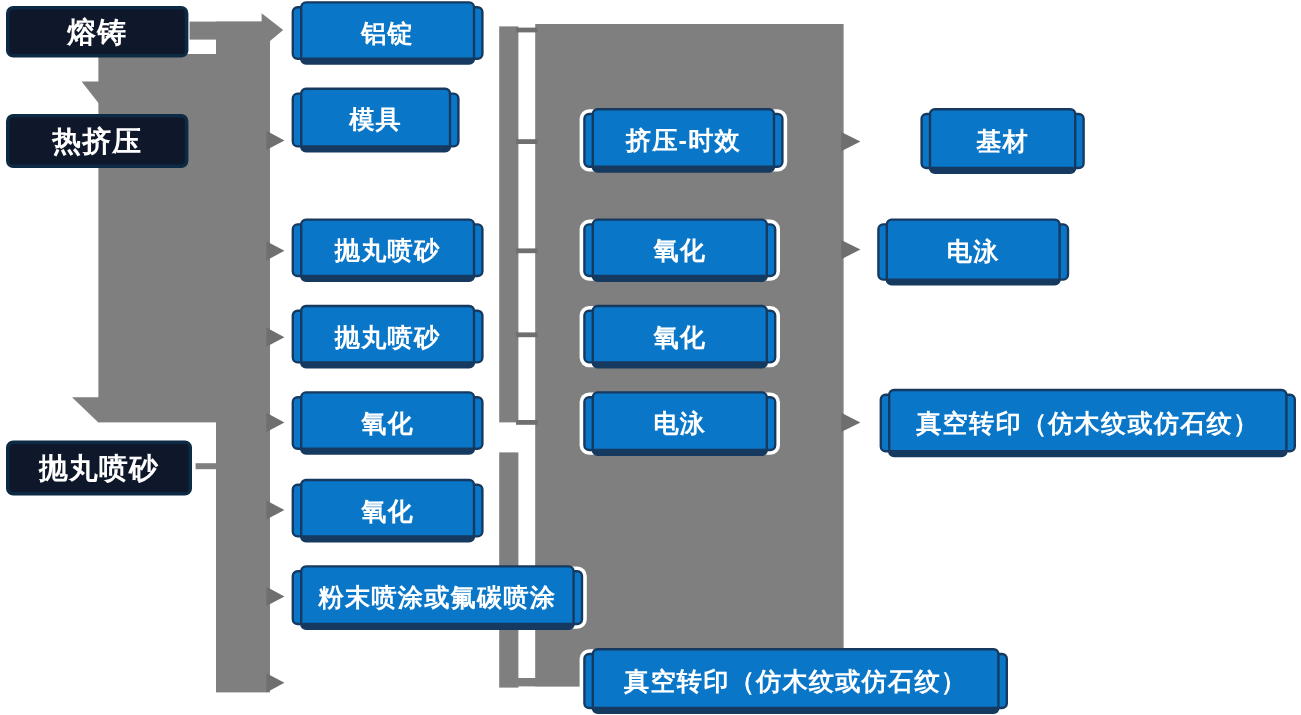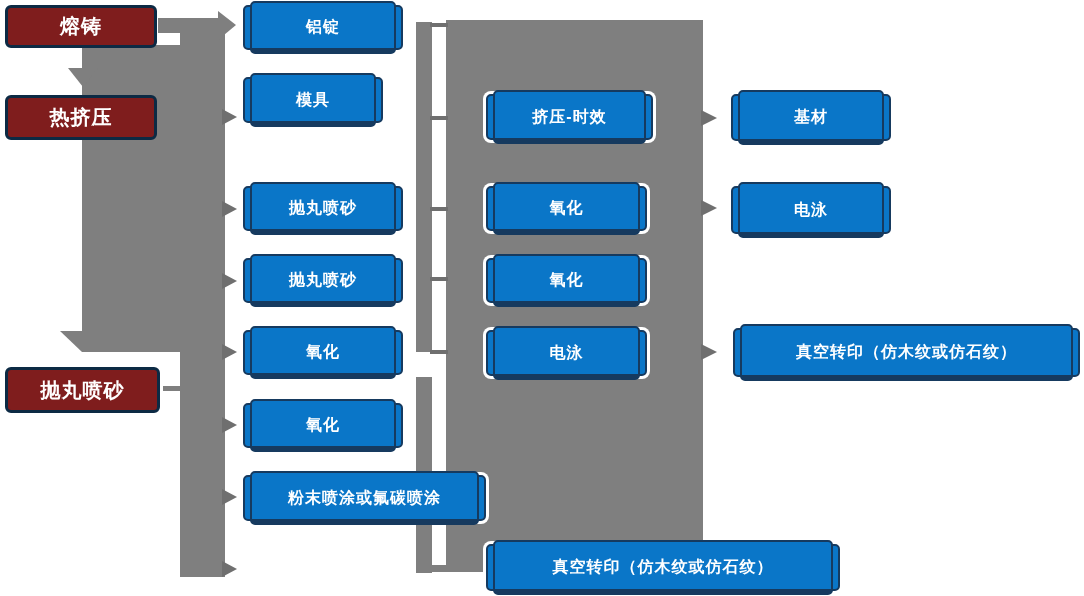--- a/index.html
+++ b/index.html
@@ -3,34 +3,34 @@
 <meta charset="utf-8">
 <style>
   html,body{margin:0;padding:0;background:#ffffff;}
   #stage{
     position:relative;width:1084px;height:596px;background:#ffffff;overflow:hidden;
     font-family:"Liberation Sans","DejaVu Sans",sans-serif;
   }
   #connectors{position:absolute;left:0;top:0;z-index:1;}
   .node{
     position:absolute;z-index:2;display:flex;align-items:center;justify-content:center;
-    color:#ffffff;font-weight:bold;font-size:16px;letter-spacing:1px;
+    color:#ffffff;font-weight:bold;font-size:21px;letter-spacing:1px;
     border-radius:5px;box-sizing:border-box;text-align:center;white-space:nowrap;
   }
   .node.blue{
     background:#0a76c8;border:2px solid #163a5f;
     box-shadow:0 0 0 3px #ffffff;
   }
   .node.blue::before{
     content:"";position:absolute;left:5px;right:5px;top:-6px;bottom:-6px;
     background:#0a76c8;border:2px solid #163a5f;border-bottom-width:6px;
     border-radius:5px;z-index:-1;
   }
   .node.navy{
-    background:#7f1d1d;border:3px solid #0c2a44;border-radius:6px;font-size:20px;
+    background:#0f172a;border:3px solid #0c2a44;border-radius:6px;font-size:24px;
   }
 </style>
 </head>
 <body>
 
 <div id="stage">
 
   <svg id="connectors" width="1084" height="596" viewBox="0 0 1084 596">
     <g fill="#7f7f7f">
 
@@ -85,17 +85,17 @@
   <div class="node blue" style="left:243px;top:330px;width:160px;height:45px">氧化</div>
   <div class="node blue" style="left:243px;top:403px;width:160px;height:45px">氧化</div>
   <div class="node blue" style="left:243px;top:475px;width:243px;height:46px">粉末喷涂或氟碳喷涂</div>
 
   <div class="node blue" style="left:486px;top:94px;width:167px;height:46px">挤压-时效</div>
   <div class="node blue" style="left:486px;top:186px;width:161px;height:45px">氧化</div>
   <div class="node blue" style="left:486px;top:258px;width:161px;height:45px">氧化</div>
   <div class="node blue" style="left:486px;top:330px;width:161px;height:46px">电泳</div>
   <div class="node blue" style="left:486px;top:544px;width:354px;height:47px">真空转印（仿木纹或仿石纹）</div>
 
-  <div class="node blue" style="left:731px;top:94px;width:160px;height:47px">基材</div>
+  <div class="node blue" style="left:767px;top:94px;width:137px;height:47px">基材</div>
   <div class="node blue" style="left:731px;top:186px;width:160px;height:48px">电泳</div>
   <div class="node blue" style="left:733px;top:328px;width:347px;height:49px">真空转印（仿木纹或仿石纹）</div>
 
 </div>
 
 </body></html>

